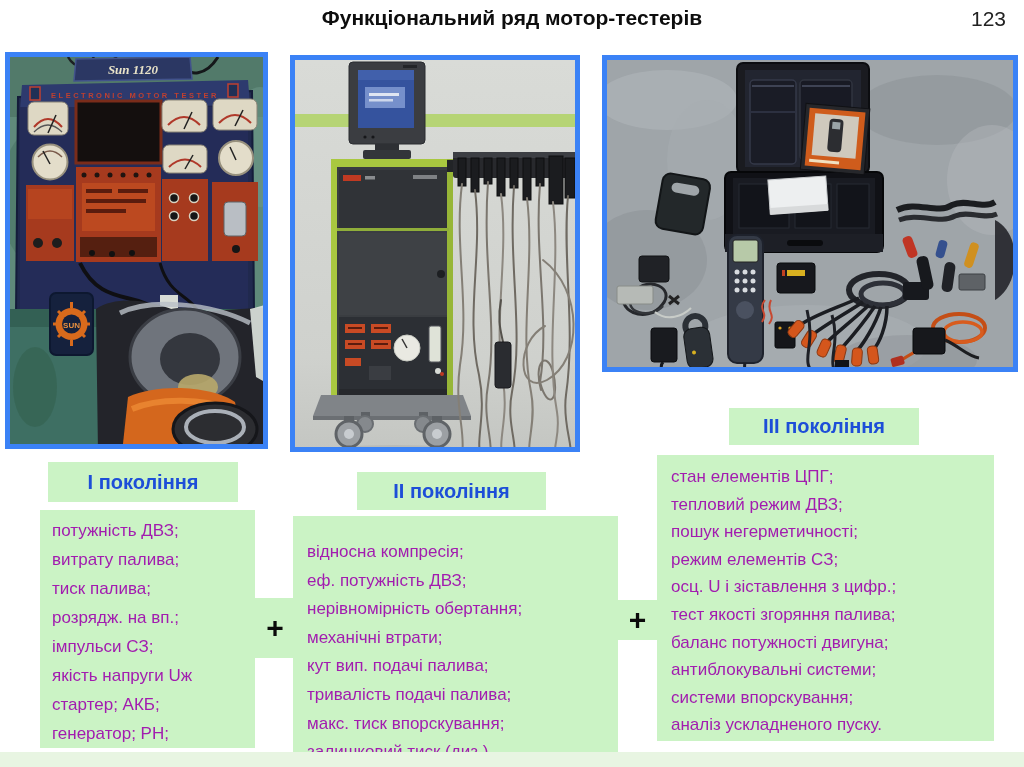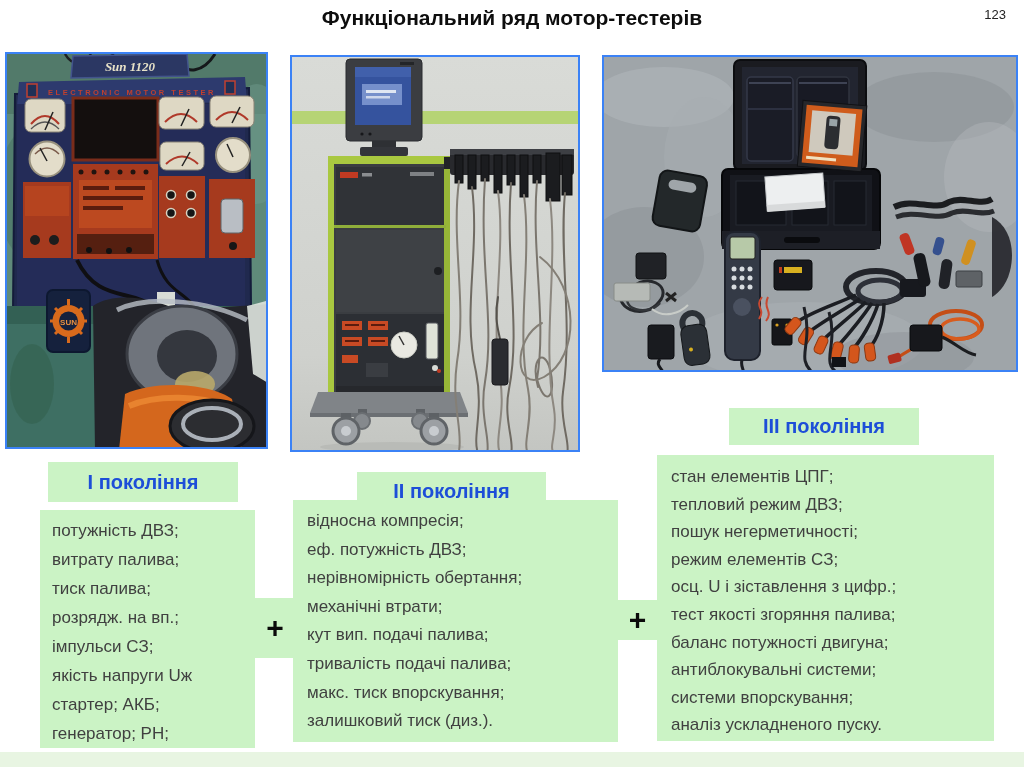--- a/index.html
+++ b/index.html
@@ -5,41 +5,41 @@
   html,body{margin:0;padding:0;background:#fff;}
   #slide{
     position:relative;width:1024px;height:767px;background:#ffffff;
     font-family:"Liberation Sans", sans-serif;color:#111;overflow:hidden;
   }
   .slide-title{
     position:absolute;left:0;top:6px;width:1024px;text-align:center;
     font-size:21px;font-weight:bold;color:#0d0d0d;
   }
   .page-number{
-    position:absolute;right:18px;top:7px;font-size:13px;color:#222;
-  }
-  .photo{position:absolute;border:2px solid #3b82f6;box-sizing:border-box;overflow:hidden;}
+    position:absolute;right:18px;top:7px;font-size:21px;color:#222;
+  }
+  .photo{position:absolute;border:5px solid #3b82f6;box-sizing:border-box;overflow:hidden;}
   #photo1{left:5px;top:52px;width:263px;height:397px;}
   #photo2{left:290px;top:55px;width:290px;height:397px;}
   #photo3{left:602px;top:55px;width:416px;height:317px;}
   .photo svg{display:block;}
   .gen-header{
     position:absolute;background:#cbf3c5;display:flex;align-items:center;justify-content:center;
     font-size:20px;font-weight:bold;color:#1d4ed8;
   }
   #gh1{left:48px;top:462px;width:190px;height:40px;}
   #gh2{left:357px;top:472px;width:189px;height:38px;}
   #gh3{left:729px;top:408px;width:190px;height:37px;}
   .gen-list{
     position:absolute;background:#cbf3c5;box-sizing:border-box;
-    font-size:17px;color:#404040;
+    font-size:17px;color:#a21caf;
   }
   #gl1{left:40px;top:510px;width:215px;height:238px;padding:6px 4px 0 12px;}
   #gl1 .list-line{line-height:29px;}
-  #gl2{left:293px;top:500px;width:325px;height:242px;padding:7px 4px 0 14px;}
+  #gl2{left:293px;top:516px;width:325px;height:242px;padding:22px 4px 0 14px;}
   #gl2 .list-line{line-height:28.6px;}
   #gl3{left:657px;top:455px;width:337px;height:286px;padding:8px 4px 0 14px;}
   #gl3 .list-line{line-height:27.6px;}
   .plus-band{
     position:absolute;background:#cbf3c5;display:flex;align-items:center;justify-content:center;
     font-size:30px;font-weight:bold;color:#0a0a0a;
   }
   #pb1{left:255px;top:598px;width:40px;height:60px;}
   #pb2{left:618px;top:600px;width:39px;height:40px;}
   .footer-strip{position:absolute;left:0;top:752px;width:1024px;height:15px;background:#e8f5e2;}

